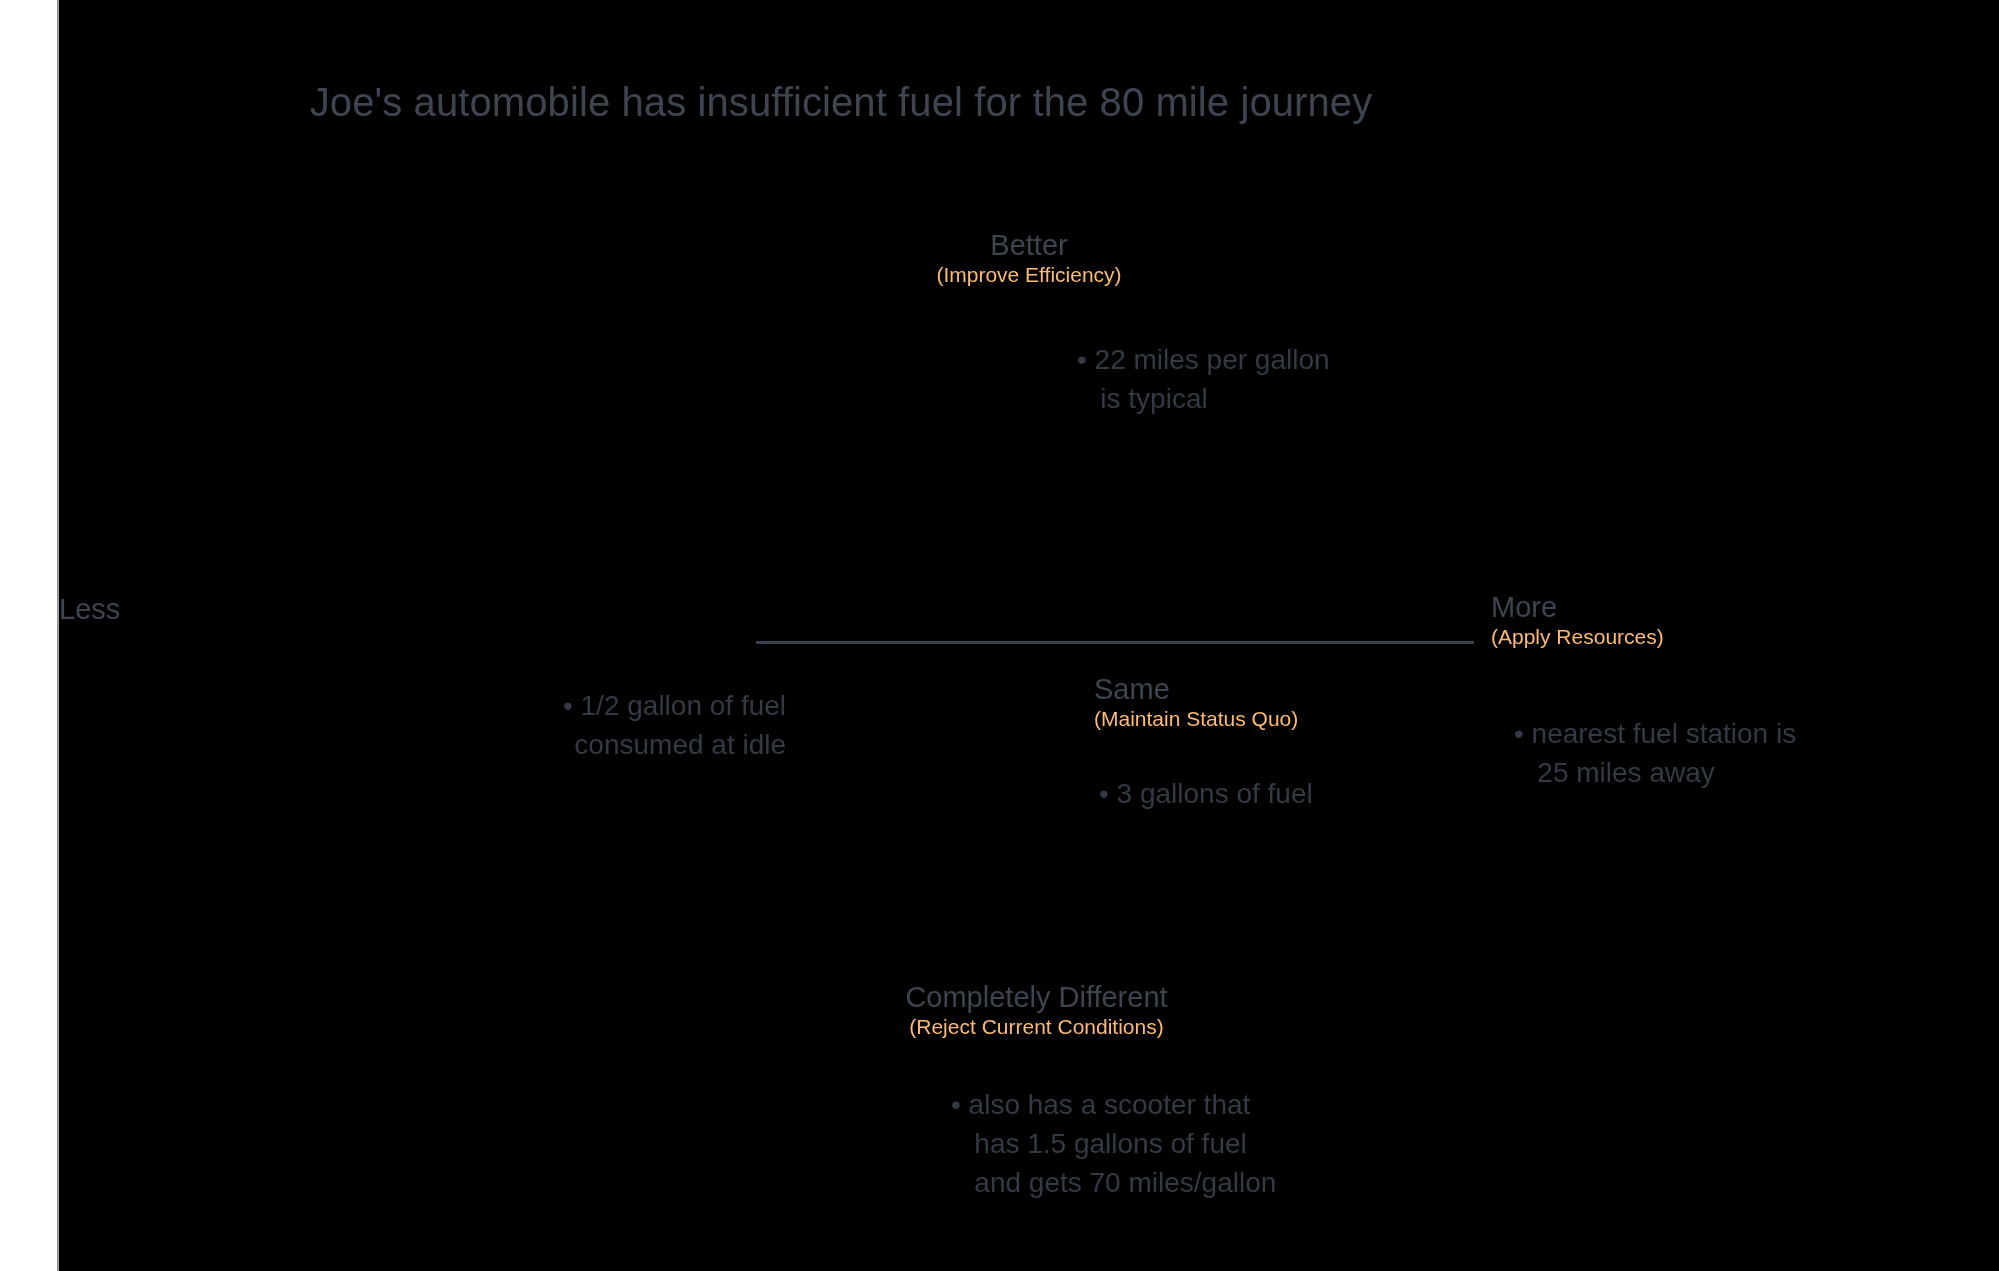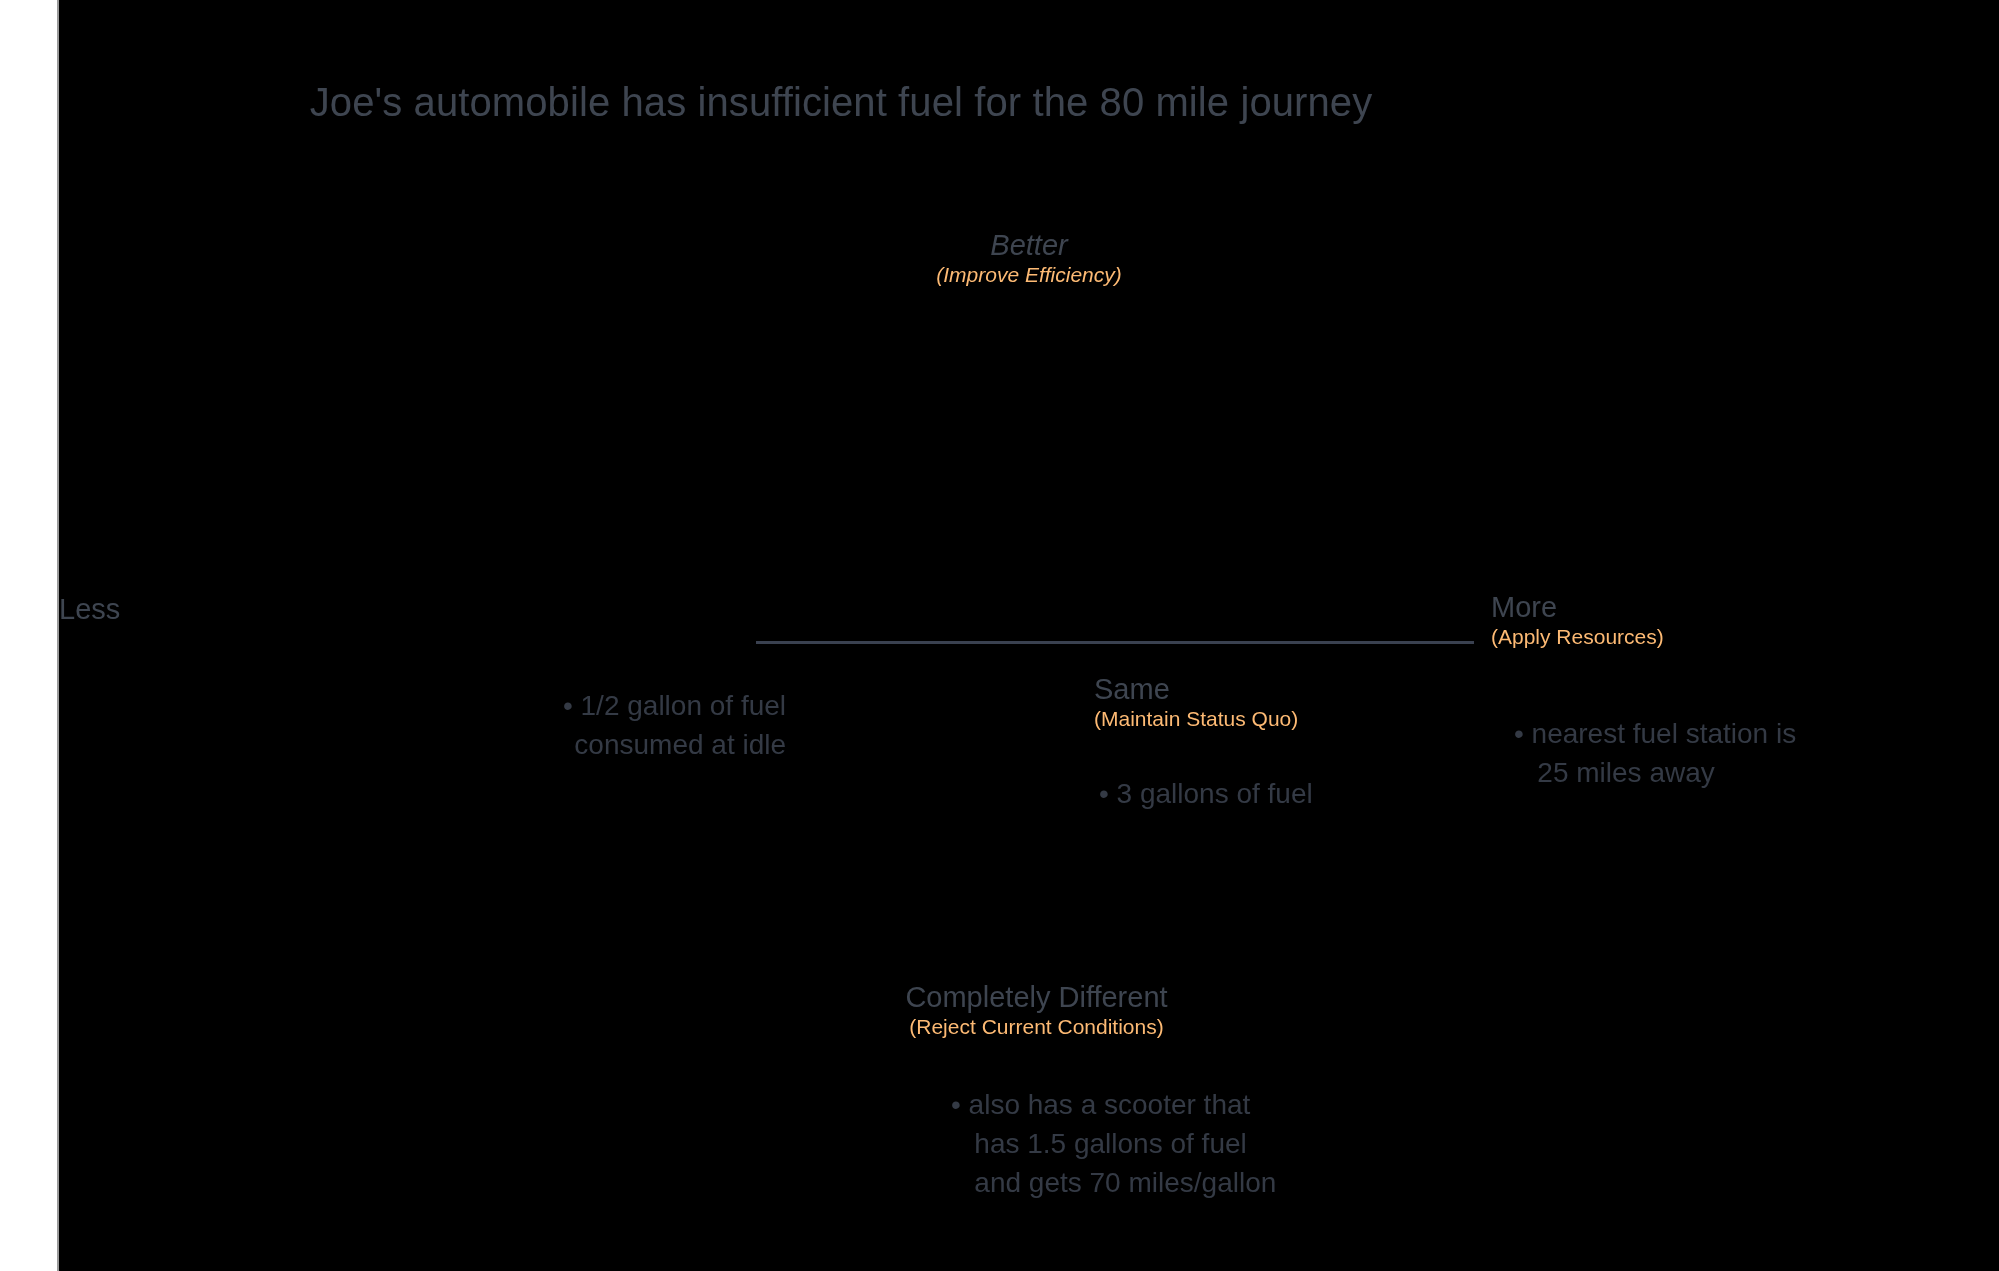--- a/index.html
+++ b/index.html
@@ -99,21 +99,20 @@
     color: #343a45;
     white-space: pre;
   }
 
   
   #pole-better {
     left: 0;
     top: 228px;
     width: 1940px;
     text-align: center;
-    font-style: italic;
   }
   #bullets-better {
     left: 1018px;
     top: 340px;
     text-align: left;
   }
 
   
   #pole-less {
     left: 0;
@@ -174,20 +173,22 @@
   <div id="canvas">
 
     <div id="diagram-title">Joe's automobile has insufficient fuel for the 80 mile journey</div>
 
     <div class="axis-line" id="axis-horizontal"></div>
 
     <div class="pole-label" id="pole-better">
       <div class="pole-title">Better</div>
       <div class="pole-sub">(Improve Efficiency)</div>
     </div>
+    <div class="bullet-block" id="bullets-better">• 22 miles per gallon
+   is typical</div>
 
     <div class="pole-label" id="pole-less">
       <div class="pole-title">Less</div>
     </div>
     <div class="bullet-block" id="bullets-less">• 1/2 gallon of fuel
    consumed at idle</div>
 
     <div class="pole-label" id="pole-more">
       <div class="pole-title">More</div>
       <div class="pole-sub">(Apply Resources)</div>

